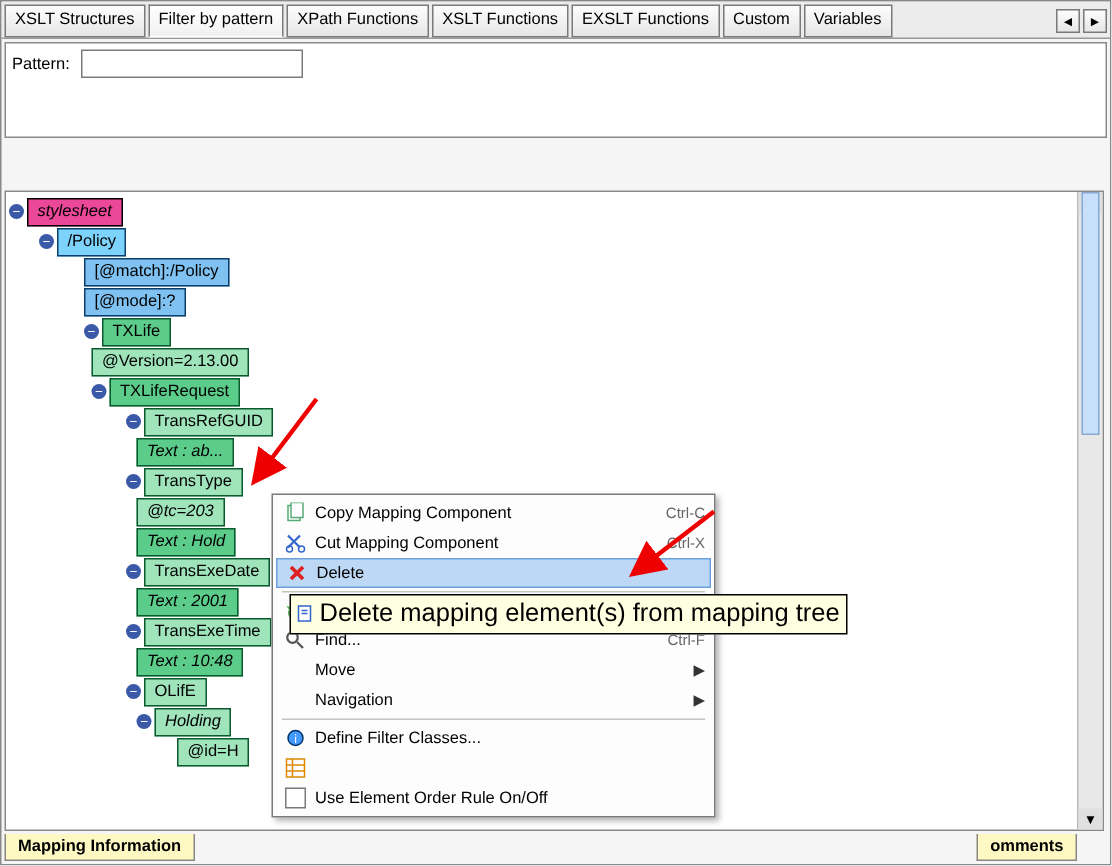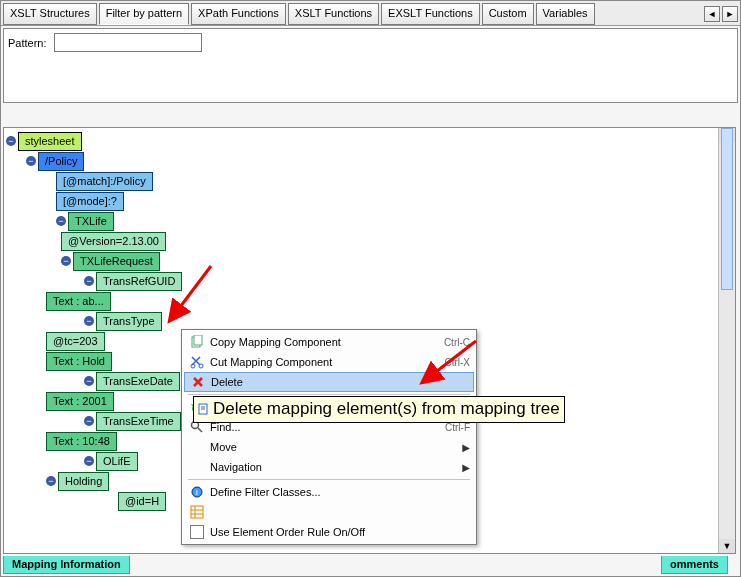--- a/index.html
+++ b/index.html
@@ -4,58 +4,58 @@
 <style>
   html,body{margin:0;padding:0;font-family:Arial,Helvetica,sans-serif;font-size:11px;color:#000;background:#fff;}
   .app{width:741px;height:577px;position:relative;border:1px solid #888;box-sizing:border-box;background:#f5f5f5;overflow:hidden;}
   
   .tabbar{display:flex;align-items:center;height:22px;background:#ececec;border-bottom:1px solid #999;padding:2px 2px 0 2px;}
   .tab{border:1px solid #7a7a7a;background:linear-gradient(#fdfdfd,#e6e6e6);padding:2px 6px;margin-right:2px;height:16px;line-height:14px;cursor:pointer;}
   .tab.active{background:linear-gradient(#fff,#f1f1f1);border-bottom:1px solid #fff;}
   .tab-scroll{margin-left:auto;display:flex;gap:2px;}
   .arrow-btn{width:14px;height:14px;border:1px solid #7a7a7a;background:linear-gradient(#fdfdfd,#e6e6e6);display:flex;align-items:center;justify-content:center;font-size:9px;cursor:pointer;}
   
-  .patternbar{background:#fff;border:1px solid #888;margin:2px;height:75px;padding:4px;box-sizing:border-box;}
+  .patternbar{background:#fff;border:1px solid #888;margin:2px;height:64px;padding:4px;box-sizing:border-box;}
   .patternbar label{margin-right:4px;}
   .patternbar input{border:1px solid #797a7c;height:17px;width:140px;padding:0 3px;font-size:11px;}
   
   .tree-panel{position:absolute;left:2px;right:4px;top:126px;bottom:22px;border:1px solid #888;background:#fff;overflow:hidden;}
   .tree-scroll{position:absolute;right:0;top:0;bottom:0;width:16px;background:#e8e8e8;border-left:1px solid #bbb;}
   .tree-scroll .thumb{position:absolute;left:2px;right:2px;top:0;height:160px;background:#c7dffb;border:1px solid #8aa9d0;}
   .tree-scroll .arr{position:absolute;left:0;right:0;height:14px;background:#e0e0e0;display:flex;align-items:center;justify-content:center;font-size:9px;}
   .tree-scroll .arr.down{bottom:0;}
   .tree{padding:4px 2px;}
   .node{display:flex;align-items:center;height:18px;margin-bottom:2px;}
   .toggle{width:10px;height:10px;border-radius:50%;background:#3a5aa8;color:#fff;font-size:9px;line-height:10px;text-align:center;margin-right:2px;cursor:pointer;flex-shrink:0;}
   .box{border:1px solid #000;padding:1px 6px;height:15px;line-height:15px;white-space:nowrap;}
-  .c-yellow{background:#bef264;}
-  .c-blue{background:#3b82f6;border-color:#0b3e6a;}
+  .c-yellow{background:#ec4899;font-style:italic;}
+  .c-blue{background:#7dd3fc;border-color:#0b3e6a;}
   .c-blue-light{background:#7fc1f0;border-color:#0b3e6a;}
   .c-green{background:#5ccc8b;border-color:#0a5a2e;text-align:right;}
   .c-green-light{background:#9fe4bb;border-color:#0a5a2e;}
   .indent-0{margin-left:0;}
   .indent-1{margin-left:20px;}
   .indent-2{margin-left:40px;padding-left:10px;}
   .indent-3{margin-left:55px;}
   .indent-4{margin-left:78px;}
-  .indent-5{margin-left:40px;}
+  .indent-5{margin-left:85px;font-style:italic;}
   .indent-6{margin-left:112px;}
   
   .ctxmenu{position:absolute;left:180px;top:328px;width:290px;background:#fdfdfd;border:1px solid #7a7a7a;box-shadow:2px 2px 4px rgba(0,0,0,0.3);z-index:20;padding:2px;}
   .mi{display:flex;align-items:center;height:20px;padding:0 4px;cursor:pointer;}
   .mi .ico{width:18px;height:16px;display:flex;align-items:center;justify-content:center;margin-right:4px;}
   .mi .lbl{flex:1;}
   .mi .sc{color:#666;font-size:10px;margin-left:8px;white-space:nowrap;}
   .mi .sub{color:#333;font-size:10px;margin-left:4px;}
   .mi.sel{background:#bcd8f5;border:1px solid #6aa0db;height:18px;}
   .sep{height:1px;background:#c3c3c3;margin:2px 4px;}
   .tooltip{position:absolute;left:192px;top:395px;background:#ffffe1;border:1px solid #000;padding:2px 4px;font-size:17px;z-index:30;white-space:nowrap;}
   
   .bottom-tabs{position:absolute;left:2px;right:4px;bottom:2px;height:18px;display:flex;}
-  .btab{border:1px solid #888;border-top:none;background:#5eead4;padding:2px 8px;font-weight:bold;font-size:11px;margin-right:8px;}
+  .btab{border:1px solid #888;border-top:none;background:#fef9c3;padding:2px 8px;font-weight:bold;font-size:11px;margin-right:18px;}
   
   .red-arrow{position:absolute;z-index:25;pointer-events:none;}
   .chk{width:12px;height:12px;border:1px solid #7a7a7a;background:#fff;}
 </style>
 </head>
 <body>
 
 <div class="app">
 
   <div class="tabbar">

